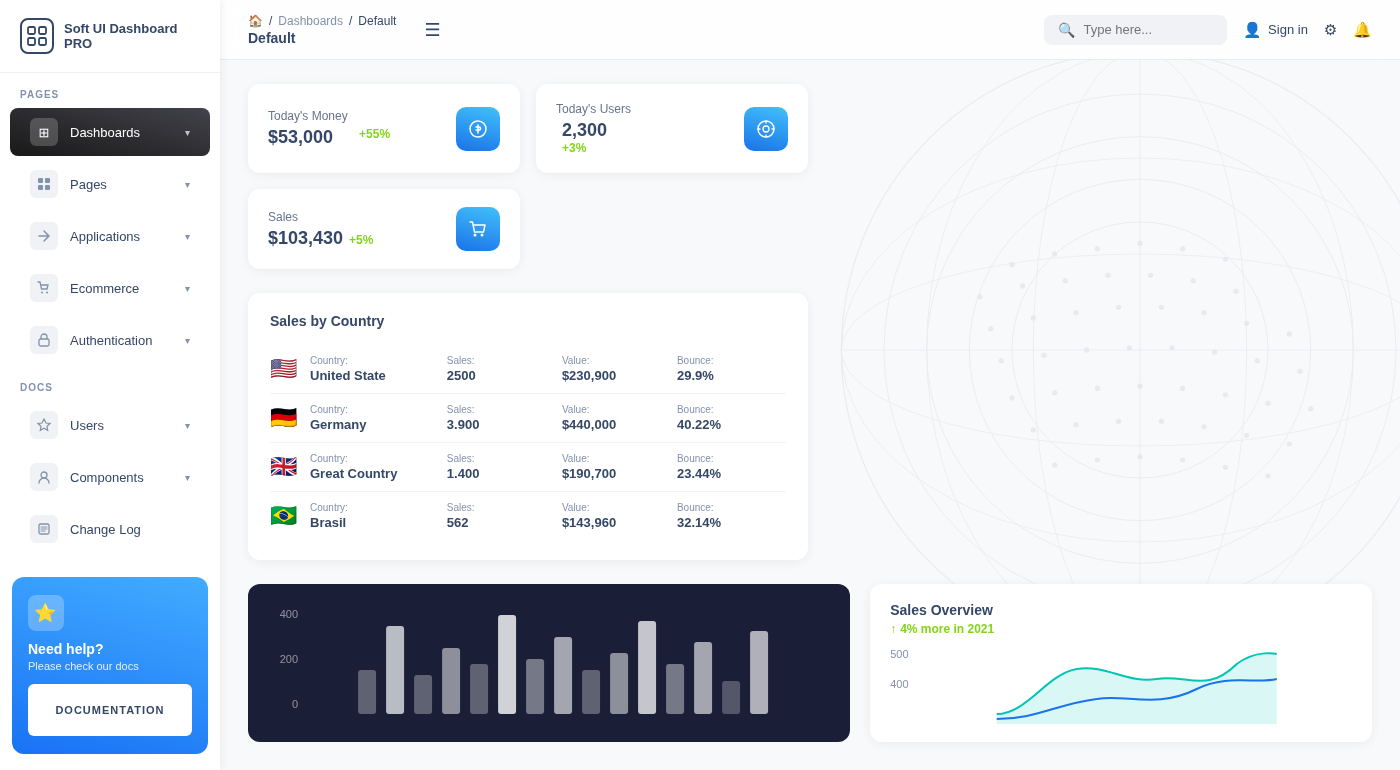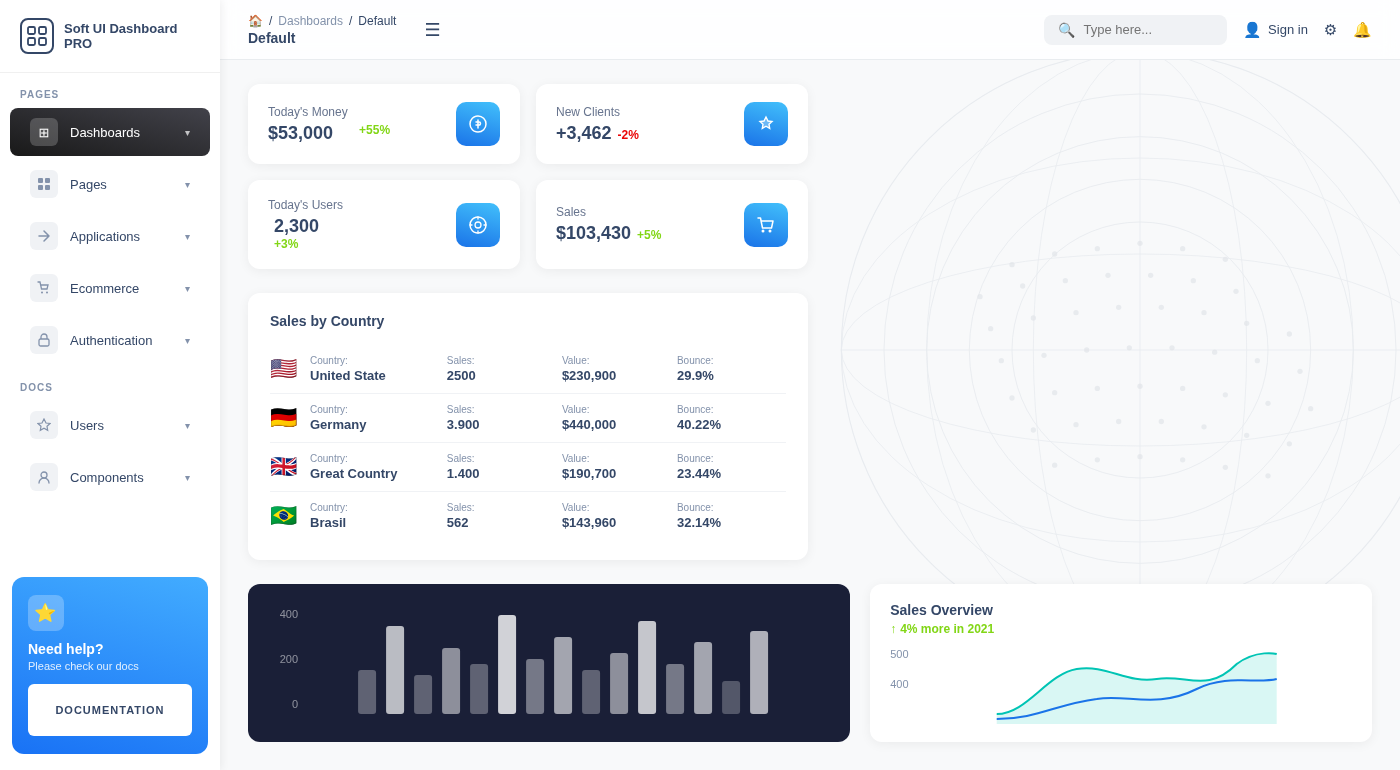--- a/index.html
+++ b/index.html
@@ -383,20 +383,31 @@
         <svg width="14" height="14" viewBox="0 0 14 14" fill="none">
             <circle cx="7" cy="5" r="3" stroke="#8392ab" stroke-width="1.3"></circle>
             <path d="M2 13c0-2.76 2.24-5 5-5s5 2.24 5 5" stroke="#8392ab" stroke-width="1.3" stroke-linecap="round"></path>
           </svg>
       </div>
       <span>Components</span>
     </div>
     <span class="chevron">▾</span>
   </div>
 
+  <div class="sidebar-item">
+    <div class="sidebar-item-left">
+      <div class="sidebar-icon">
+        <svg width="14" height="14" viewBox="0 0 14 14" fill="none">
+            <rect x="2" y="2" width="10" height="10" rx="1.5" stroke="#8392ab" stroke-width="1.3"></rect>
+            <path d="M4 5h6M4 7h6M4 9h4" stroke="#8392ab" stroke-width="1.2" stroke-linecap="round"></path>
+          </svg>
+      </div>
+      <span>Change Log</span>
+    </div>
+  </div>
 
   <div class="help-box">
     <div class="help-star">⭐</div>
     <div class="help-title">Need help?</div>
     <div class="help-sub">Please check our docs</div>
     <button class="help-btn">DOCUMENTATION</button>
   </div>
 </div>
 
 <div class="main">
@@ -512,34 +523,20 @@
             </div>
           </div>
           <div class="stat-icon-box" style="background: linear-gradient(195deg, #42c0fb, #1a73e8);">
             <svg width="22" height="22" viewBox="0 0 22 22" fill="none">
                 <circle cx="11" cy="11" r="8" stroke="white" stroke-width="1.5"></circle>
                 <path d="M11 7v8M9 9h3a1.5 1.5 0 0 1 0 3H9m0 0h4" stroke="white" stroke-width="1.5" stroke-linecap="round"></path>
               </svg>
           </div>
         </div>
 
-        <div class="stat-card">
-          <div class="stat-info">
-            <div class="stat-label">New Clients</div>
-            <div style="display:flex;align-items:baseline;">
-              <span class="stat-value">+3,462</span>
-              <span class="stat-change negative">-2%</span>
-            </div>
-          </div>
-          <div class="stat-icon-box" style="background: linear-gradient(195deg, #42c0fb, #1a73e8);">
-            <svg width="22" height="22" viewBox="0 0 22 22" fill="none">
-                <path d="M11 4l2 4 4 .5-3 2.8.7 4L11 13.2 7.3 15.3l.7-4L5 8.5 9 8z" stroke="white" stroke-width="1.4" fill="white" fill-opacity="0.3"></path>
-              </svg>
-          </div>
-        </div>
 
         <div class="stat-card">
           <div class="stat-info">
             <div class="stat-label">Today's Users</div>
             <div style="display:flex;align-items:baseline;flex-direction:column;">
               <span class="stat-value">2,300</span>
               <span class="stat-change positive">+3%</span>
             </div>
           </div>
           <div class="stat-icon-box" style="background: linear-gradient(195deg, #42c0fb, #1a73e8);">

